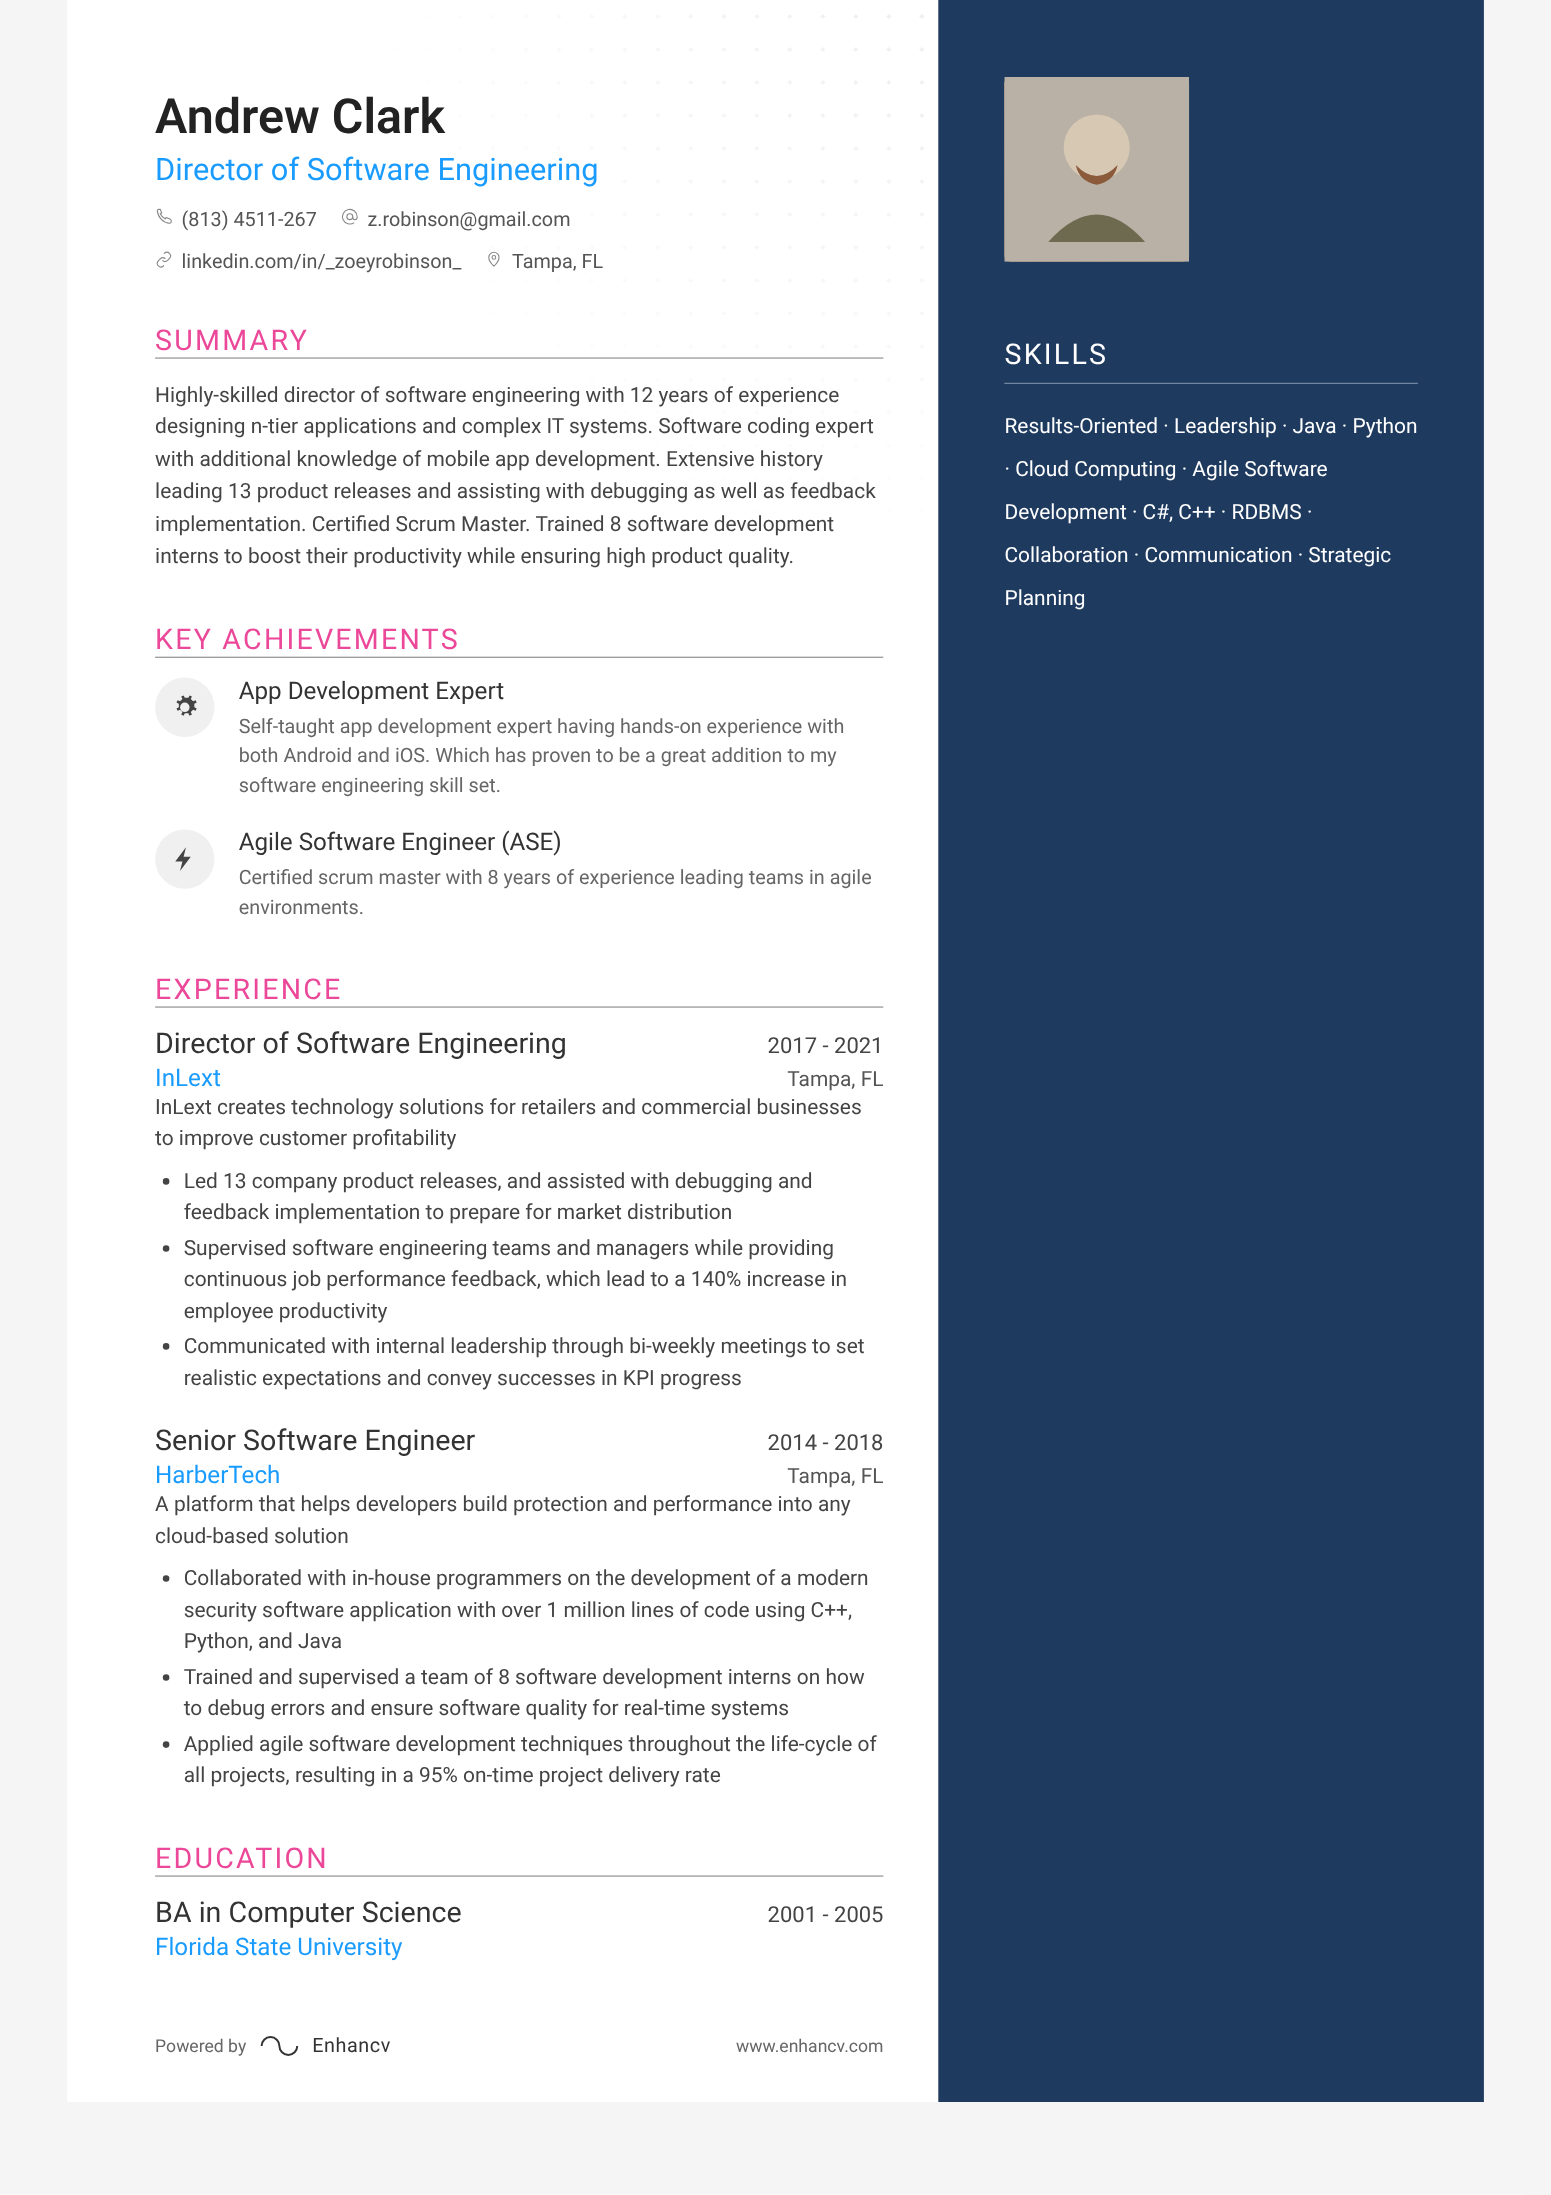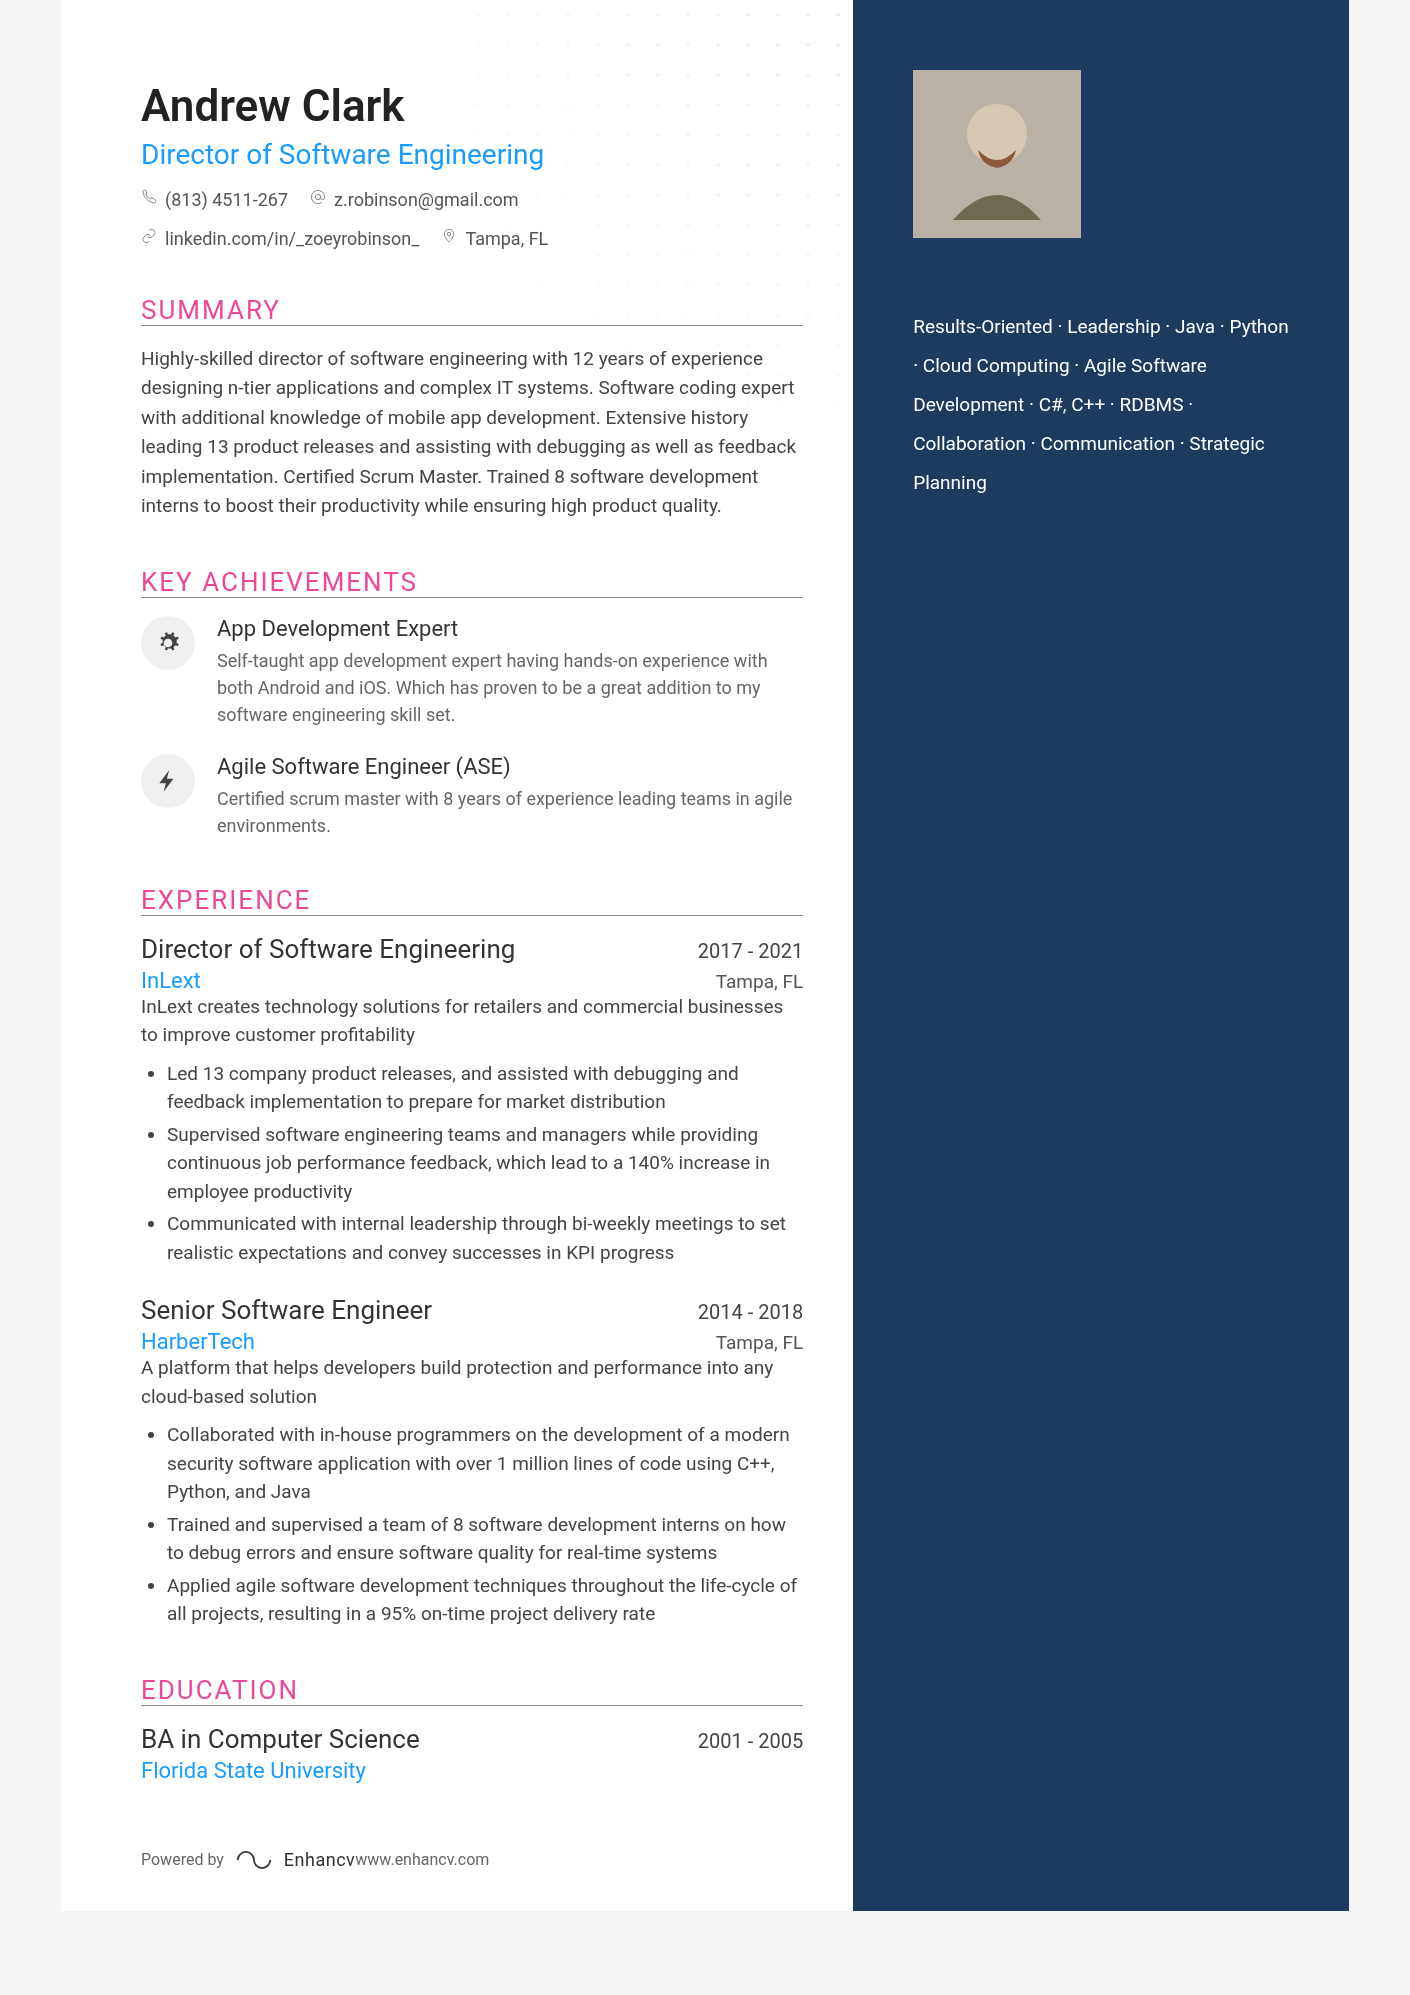--- a/index.html
+++ b/index.html
@@ -102,22 +102,22 @@
   font-size: 26px;
   letter-spacing: 2px;
   color: #fff;
   padding-bottom: 10px;
   border-bottom: 1px solid #7a8fa8;
   margin-bottom: 20px;
 }
 .skills { font-size: 19px; line-height: 2.05; color: #fff; }
 .footer-main {
   position: absolute;
-  bottom: 40px; left: 80px; right: 68px;
-  display: flex; align-items: center;
+  bottom: 40px; left: 80px; right: 50px;
+  display: flex; justify-content: space-between; align-items: center;
   font-size: 16px; color: #666;
 }
 .footer-main .brand { display: flex; align-items: center; gap: 12px; }
 .footer-main svg { width: 36px; height: 22px; stroke: #333; fill: none; stroke-width: 2; }
 .brandtxt { font-size: 18px; color: #333; letter-spacing: 0.5px; }
 </style>
 </head>
 <body>
 
 <div class="page">
@@ -258,16 +258,17 @@
 
   <div class="sidebar">
     <div class="avatar">
       <svg viewBox="0 0 168 168">
         <rect width="168" height="168" fill="#b9b1a5"></rect>
         <circle cx="84" cy="64" r="30" fill="#d6c8b3"></circle>
         <path d="M40 150 Q84 100 128 150 Z" fill="#6d6a4f"></path>
         <path d="M65 80 Q84 100 103 80 Q100 95 84 98 Q68 95 65 80" fill="#8a5a3b"></path>
       </svg>
     </div>
+    <div class="side-h">SKILLS</div>
     <div class="skills" id="skills">Results-Oriented · Leadership · Java · Python · Cloud Computing · Agile Software Development · C#, C++ · RDBMS · Collaboration · Communication · Strategic Planning</div>
   </div>
 
 </div>
 
 </body></html>

